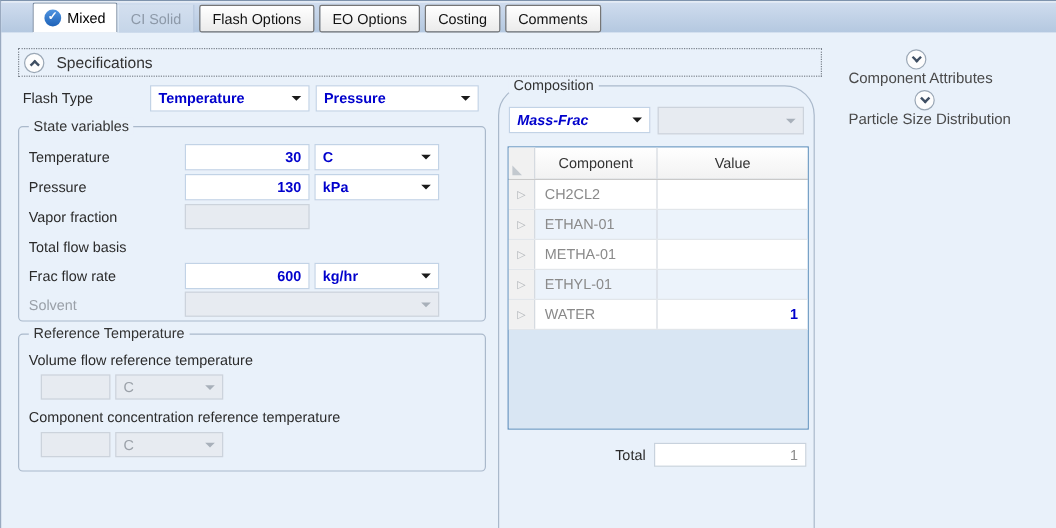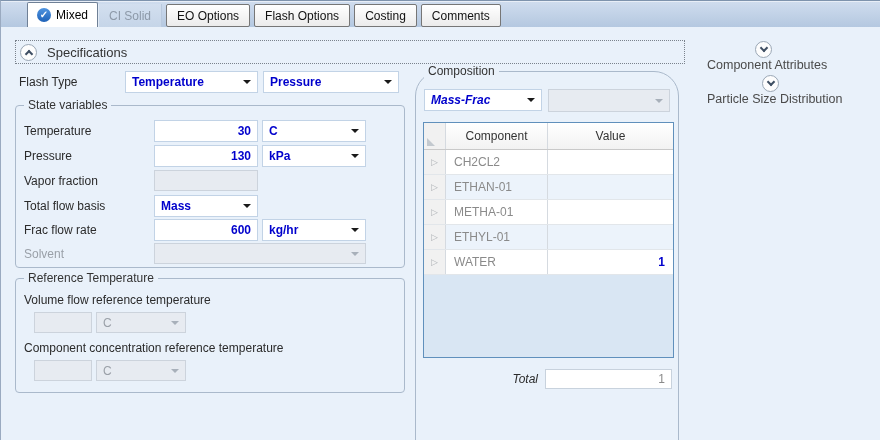--- a/index.html
+++ b/index.html
@@ -91,24 +91,24 @@
 
   <div class="tabbar">
     <div class="tab active">
       <span class="check"></span>
       <span>Mixed</span>
     </div>
     <div class="tab disabled">
       <span>CI Solid</span>
     </div>
     <div class="tab btn">
+      <span>Flash Options</span>
+    </div>
+    <div class="tab btn">
       <span>EO Options</span>
-    </div>
-    <div class="tab btn">
-      <span>Flash Options</span>
     </div>
     <div class="tab btn">
       <span>Costing</span>
     </div>
     <div class="tab btn">
       <span>Comments</span>
     </div>
   </div>
 
   <div class="spec-head">
@@ -155,24 +155,20 @@
     <div class="tb" style="left:138px; top:39px; width:104px;padding-left:36px;">130</div>
     <div class="dd" style="left:246px; top:39px; width:104px;">
       <span>kPa</span>
       <span class="arr"></span>
     </div>
 
     <div class="field-label" style="left:8px; top:64px;">Vapor fraction</div>
     <div class="disabled-box" style="left:138px; top:64px; width:104px;"></div>
 
     <div class="field-label" style="left:8px; top:89px;">Total flow basis</div>
-    <div class="dd" style="left:138px; top:89px; width:104px;">
-      <span>Mass</span>
-      <span class="arr"></span>
-    </div>
 
     <div class="field-label" style="left:8px; top:113px;">Frac flow rate</div>
     <div class="tb" style="left:138px; top:113px; width:104px;">600</div>
     <div class="dd" style="left:246px; top:113px; width:104px;">
       <span>kg/hr</span>
       <span class="arr"></span>
     </div>
 
     <div class="field-label lbl-off" style="left:8px; top:137px;">Solvent</div>
     <div class="dd off" style="left:138px; top:137px; width:212px; height:21px;">
@@ -251,17 +247,17 @@
       <div class="trow drow">
         <div class="cell c-sel">
             <span class="sel-tri">▷</span>
           </div>
         <div class="cell c-comp">WATER</div>
         <div class="cell c-val">1</div>
       </div>
       <div class="tfill"></div>
     </div>
 
-    <div class="field-label" style="left:60px; top:296px; width:62px; text-align:right;font-style:italic;">Total</div>
+    <div class="field-label" style="left:60px; top:296px; width:62px; text-align:right;">Total</div>
     <div class="total-field" style="left:129px; top:297px; width:127px;">1</div>
   </div>
 
 </div>
 
 </body></html>

